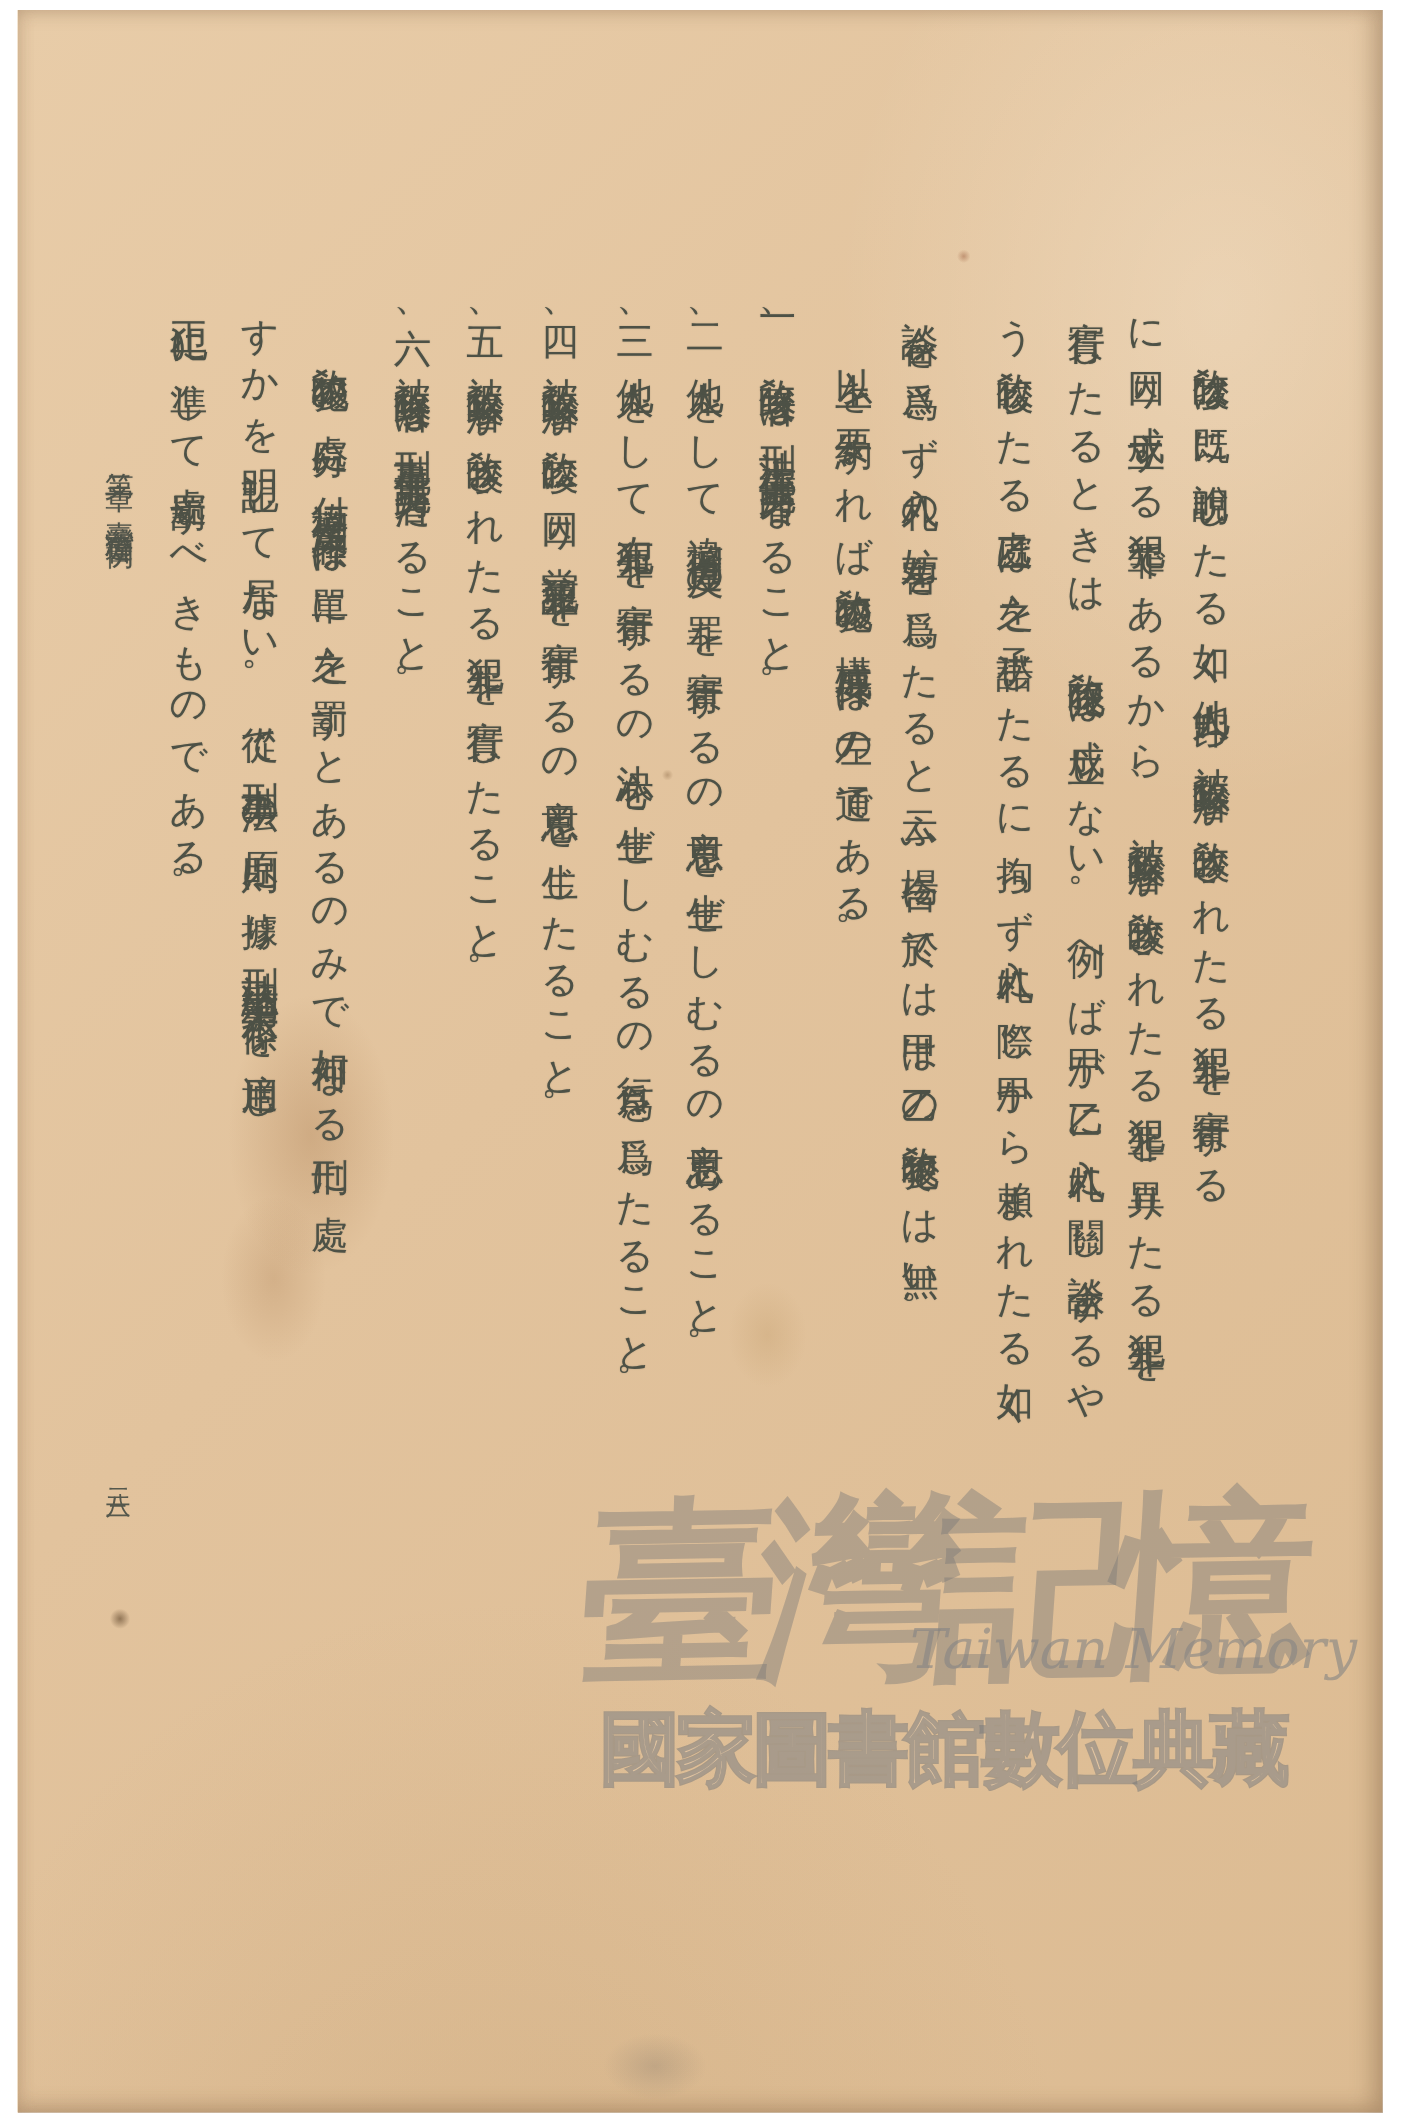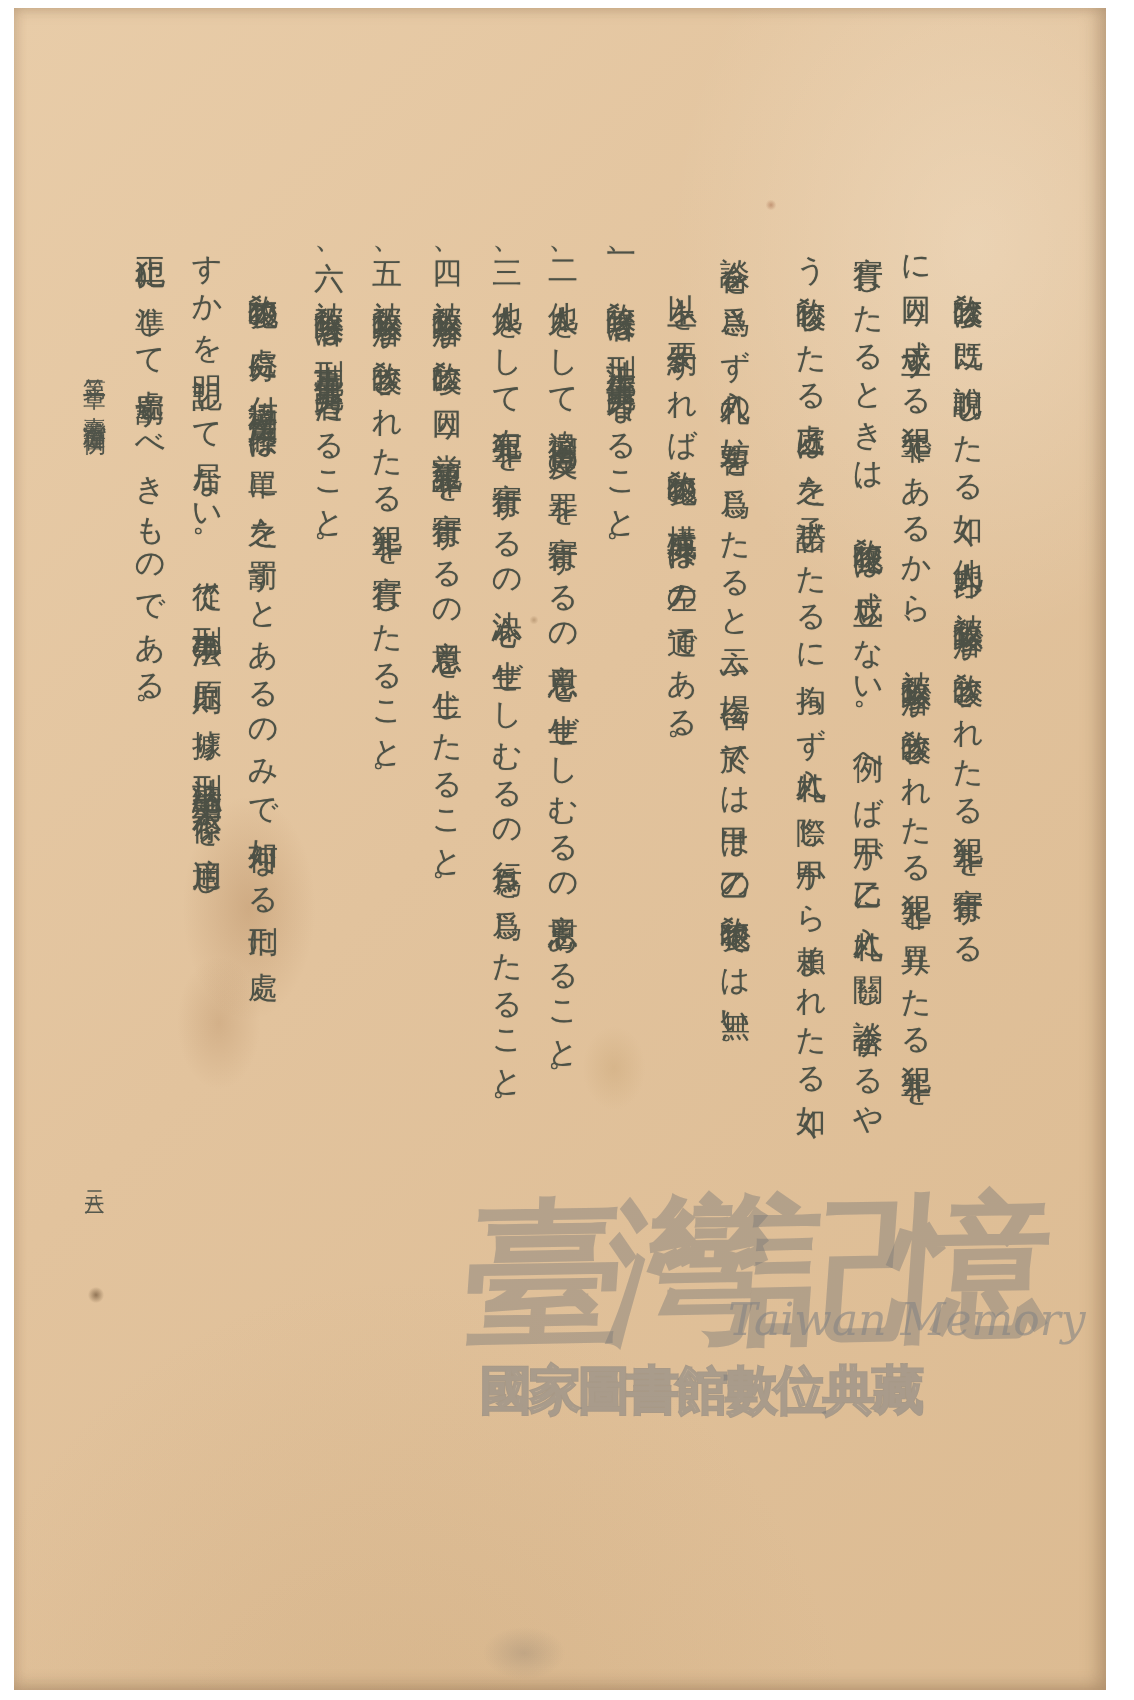--- a/index.html
+++ b/index.html
@@ -67,21 +67,21 @@
     font-family:"DejaVu Serif", serif;white-space:nowrap;
   }
   .wm-latin{
     position:absolute;left:714px;top:1286px;
     font-size:44px;font-style:italic;
     color:rgba(132,132,132,0.60);
     font-family:"DejaVu Serif", serif;white-space:nowrap;
   }
   .wm-inst{
     position:absolute;left:466px;top:1348px;
-    font-size:52px;font-weight:700;letter-spacing:-3px;
+    font-size:64px;font-weight:700;letter-spacing:-3px;
     color:rgba(242,230,212,0.18);
     -webkit-text-stroke:2px rgba(122,122,122,0.55);
     font-family:Liberation Serif, serif;white-space:nowrap;
   }
 </style>
 </head>
 <body>
 
 <div class="scan">
   <div class="paper">

